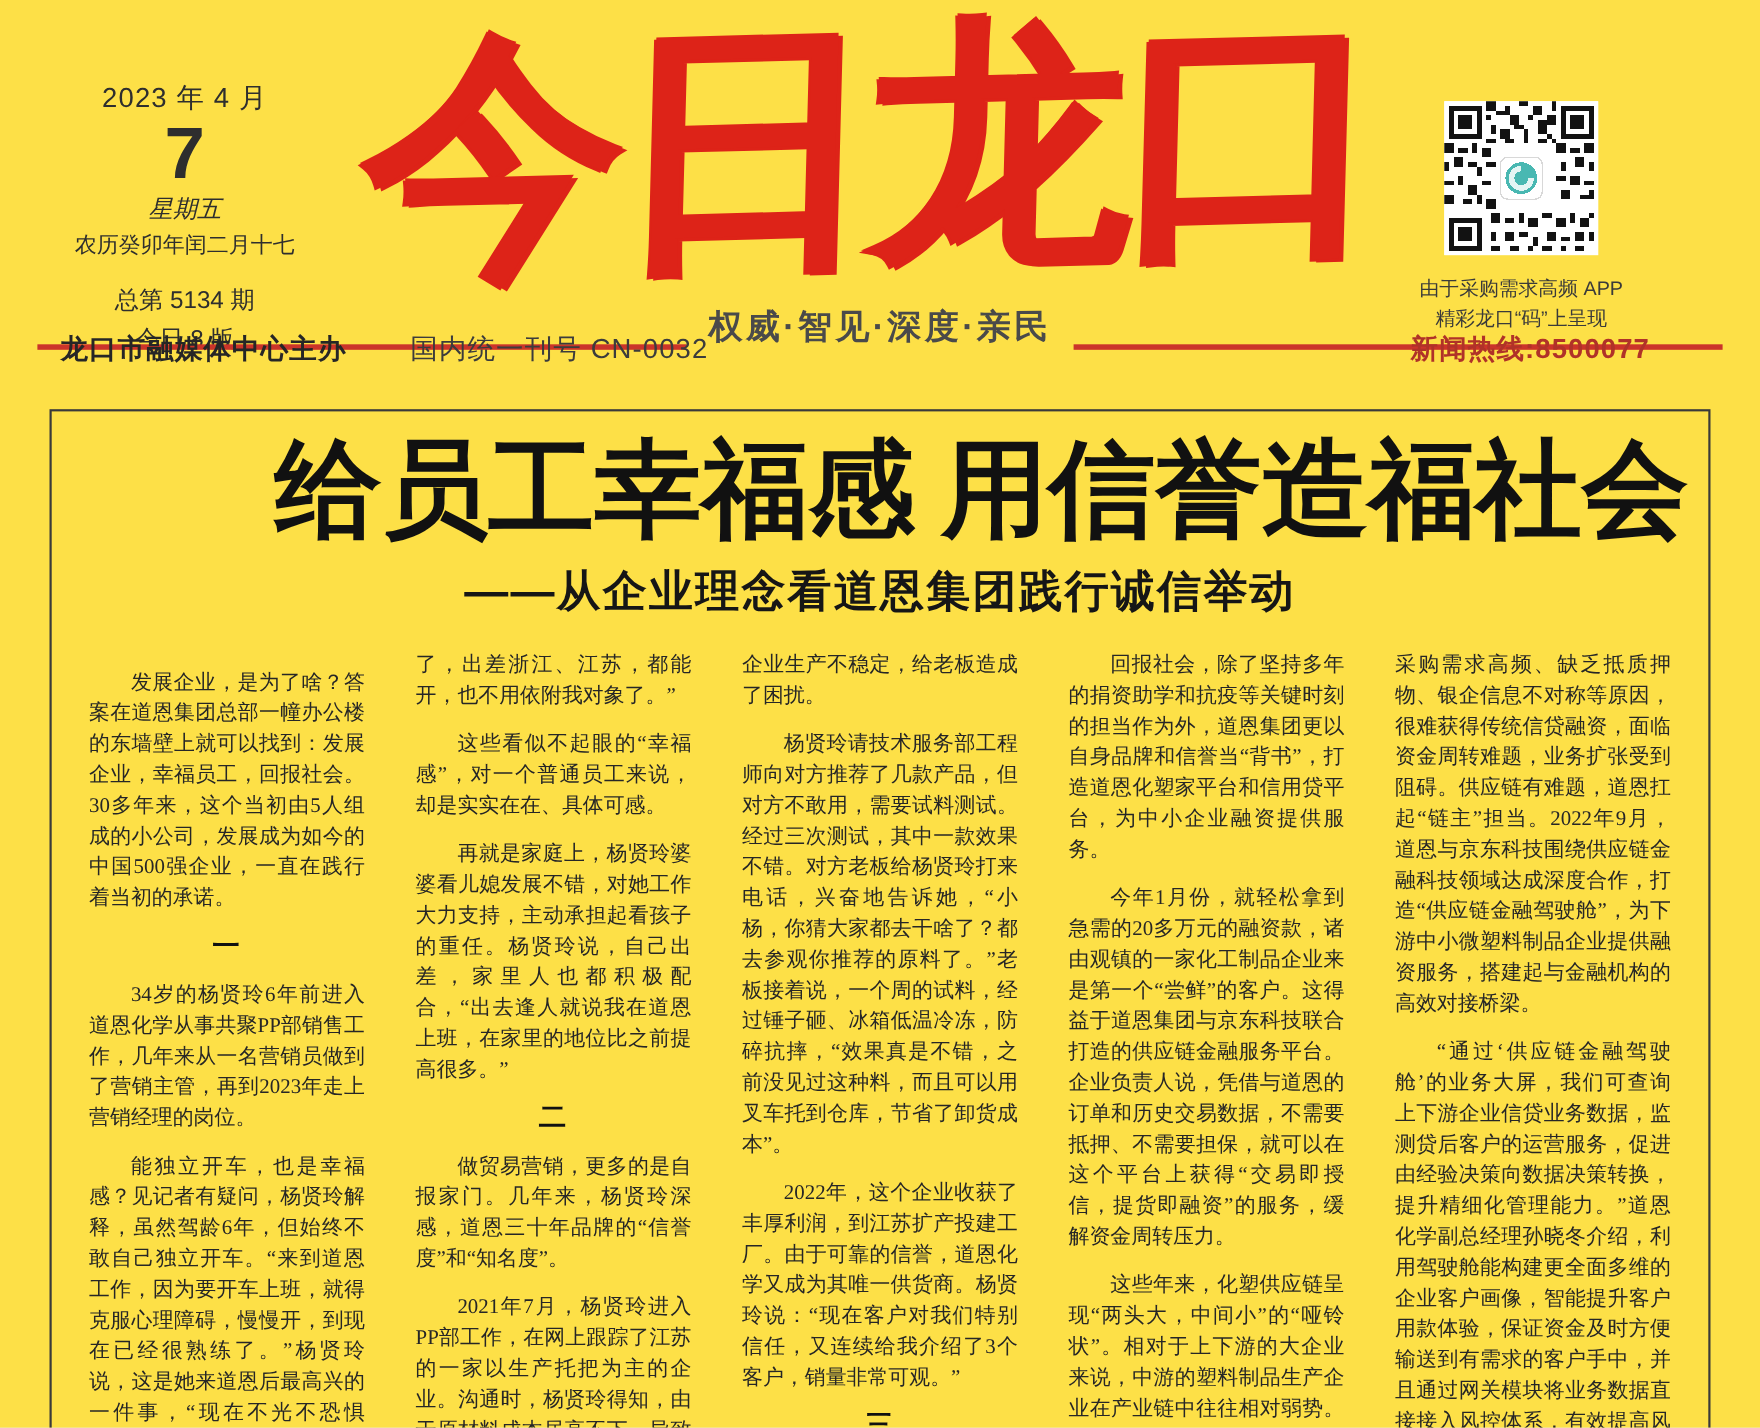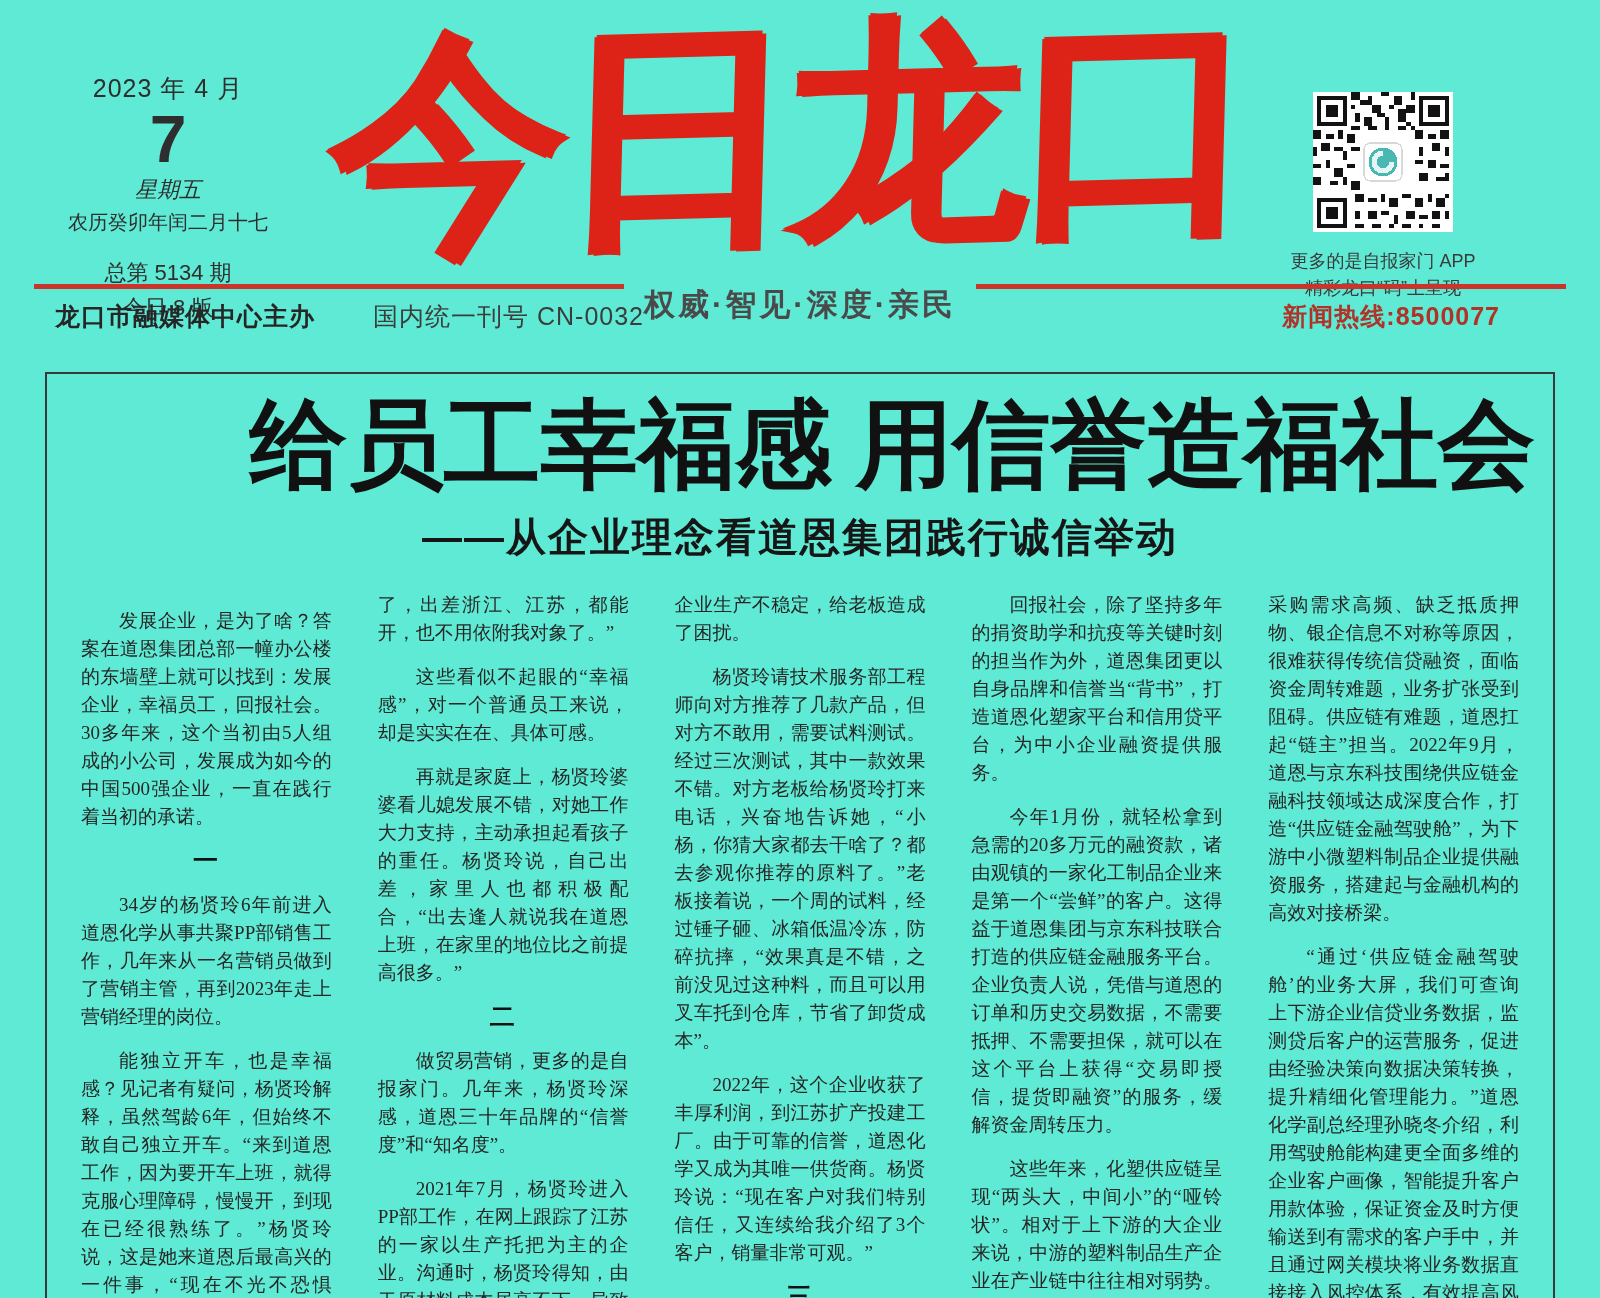--- a/index.html
+++ b/index.html
@@ -1,18 +1,18 @@
 <!DOCTYPE html>
 <html><head>
 <meta charset="utf-8">
 <style>
   html,body{margin:0;padding:0;background:#e8e8e8;}
   .page{
     position:relative;width:1600px;height:1298px;margin:0 auto;
-    background:#5eead4;overflow:hidden;
+    background:#fde047;overflow:hidden;
     font-family:"Liberation Serif","DejaVu Serif",serif;color:#1d1d1d;
   }
   
   .date-block{
     position:absolute;left:48px;top:72px;width:240px;text-align:center;
     font-family:"Liberation Sans","DejaVu Sans",sans-serif;color:#2e2e2e;
   }
   .date-line{font-size:25px;letter-spacing:1px;}
   .date-day{font-size:66px;font-weight:bold;line-height:64px;margin:2px 0 4px;}
   .date-weekday{font-size:22px;margin-bottom:4px;font-style:italic;}
@@ -29,21 +29,21 @@
   }
   .qr-block{
     position:absolute;right:92px;top:92px;width:250px;text-align:center;
     font-family:"Liberation Sans","DejaVu Sans",sans-serif;
   }
   .qr-code{display:inline-block;background:#fff;}
   .qr-captions{margin-top:12px;color:#3a3a3a;font-size:18px;line-height:27px;}
   
   .rule-row{
     position:absolute;left:34px;right:34px;top:284px;height:34px;
-    display:flex;align-items:flex-start;
+    display:flex;align-items:flex-end;
   }
   .rule{flex:1;height:5px;background:#cb342a;}
   .slogan{
     margin:0 20px;font-family:"Liberation Sans","DejaVu Sans",sans-serif;
     font-weight:bold;font-size:31px;color:#4a4a4a;letter-spacing:3px;white-space:nowrap;
   }
   .pub-row{
     position:absolute;left:55px;right:100px;top:300px;height:32px;
     font-family:"Liberation Sans","DejaVu Sans",sans-serif;font-size:25px;
     display:flex;
@@ -187,21 +187,21 @@
           <rect x="28" y="31" width="2" height="1"></rect>
       </g>
 
       <g>
         <rect x="12" y="12" width="9" height="9" rx="1.6" fill="#ffffff" stroke="#d8d8d8" stroke-width="0.3"></rect>
         <circle cx="16.5" cy="16.5" r="3.4" fill="#49b8b2"></circle>
         <path d="M16.5 13.8 a2.7 2.7 0 1 0 2.7 2.7 l-1.2 0 a1.5 1.5 0 1 1 -1.5 -1.5 z" fill="#ffffff" opacity="0.85"></path>
       </g>
     </svg>
     <div class="qr-captions">
-      <div>更多的是自报家门 APP</div>
+      <div>由于采购需求高频 APP</div>
       <div>精彩龙口“码”上呈现</div>
     </div>
   </div>
 
   <div class="rule-row">
     <div class="rule"></div>
     <div class="slogan">权威·智见·深度·亲民</div>
     <div class="rule"></div>
   </div>
 

